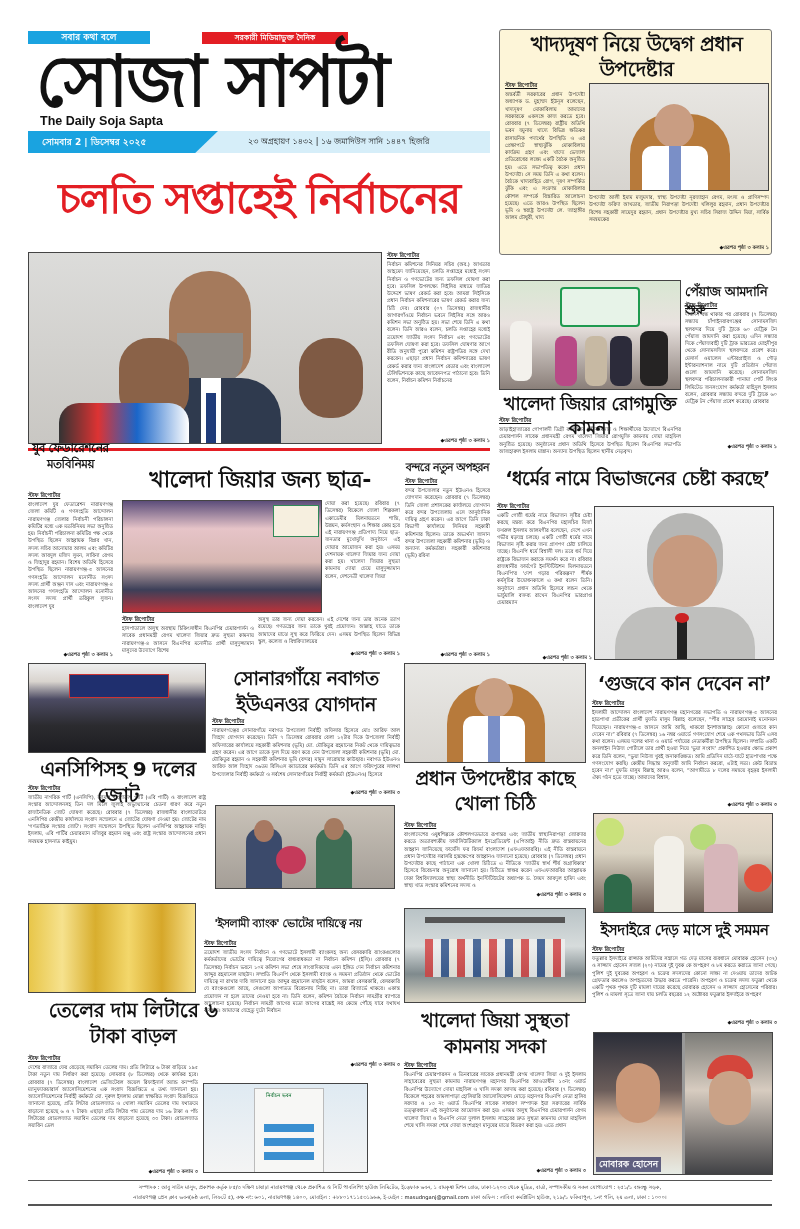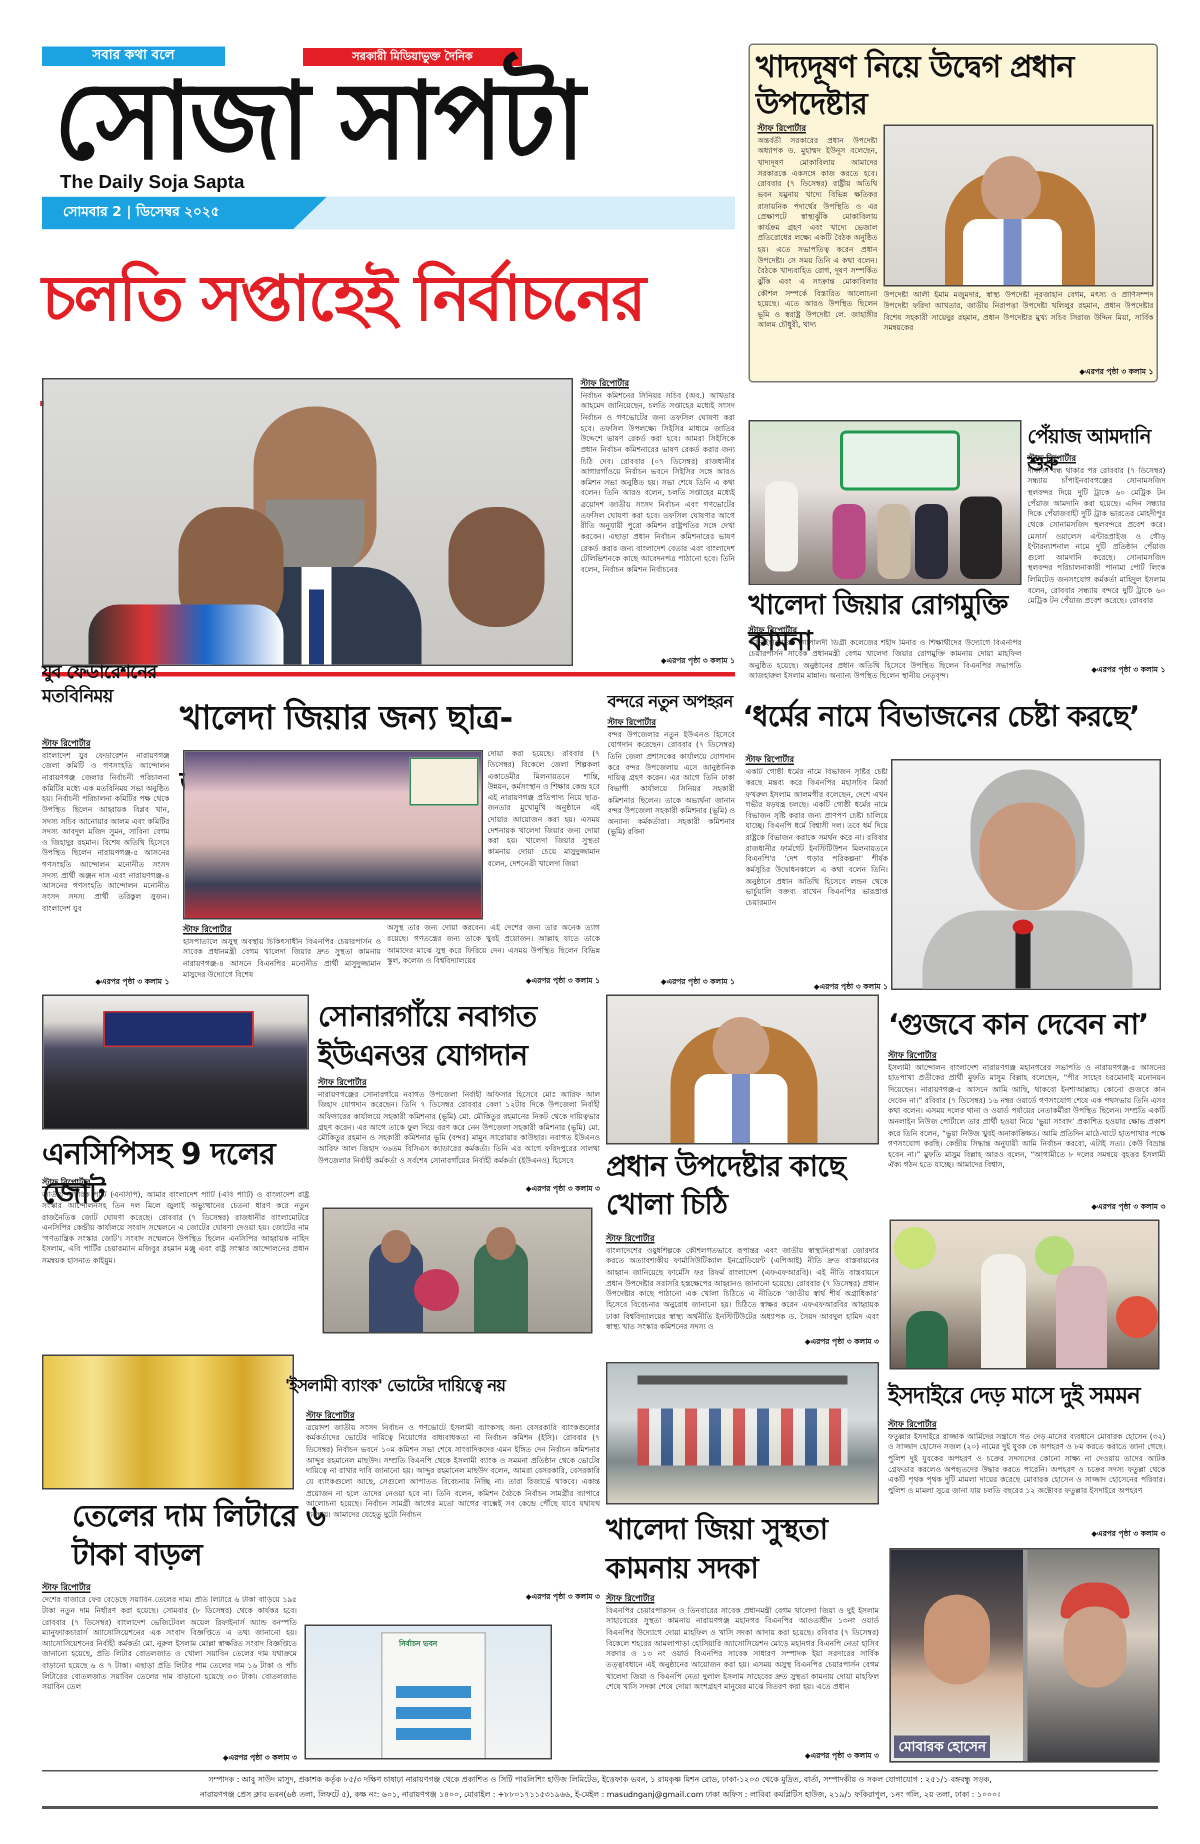--- a/index.html
+++ b/index.html
@@ -1,35 +1,36 @@
 <!DOCTYPE html>
 <html><head>
 <meta charset="utf-8">
 <style>
   * { box-sizing: border-box; margin: 0; padding: 0; }
   body { width: 800px; height: 1229px; background: #ffffff; font-family: "DejaVu Sans", sans-serif; position: relative; overflow: hidden; color: #111; }
   .abs { position: absolute; }
-  .hl { font-family: "DejaVu Sans", sans-serif; font-weight: bold; color: #111; line-height: 1.1; text-align: left; letter-spacing: -0.5px; }
+  .hl { font-family: "DejaVu Sans", sans-serif; font-weight: bold; color: #111; line-height: 1.1; text-align: center; letter-spacing: -0.5px; }
   .byline { font-size: 5.5px; font-weight: bold; text-decoration: underline; color: #111; display: block; margin-bottom: 1px; }
   .body-txt { font-size: 5px; line-height: 1.45; color: #222; text-align: justify; overflow: hidden; }
   .jump { font-size: 5px; font-weight: bold; text-align: right; color: #111; }
   .photo { border: 1px solid #444; overflow: hidden; }
   .rule-red { background: #e31e24; height: 3px; }
 </style>
 </head>
 <body>
 
 <div class="abs" style="left:28px;top:28px;width:462px;height:125px;">
   <div class="abs" style="left:0;top:3px;width:122px;height:13px;background:#1aa3e0;color:#fff;font-size:9px;font-weight:bold;text-align:center;line-height:13px;">সবার কথা বলে</div>
   <div class="abs" style="left:174px;top:4px;width:146px;height:12px;background:#e31e24;color:#fff;font-size:7.5px;font-weight:bold;text-align:center;line-height:12px;">সরকারী মিডিয়াভুক্ত দৈনিক</div>
   <div class="abs" style="left:8px;top:14px;width:450px;height:80px;font-size:68px;font-weight:bold;line-height:80px;color:#111;letter-spacing:-2px;transform:scaleY(1.05);">সোজা সাপটা</div>
   <div class="abs" style="left:12px;top:86px;font-family:'Liberation Sans',sans-serif;font-weight:bold;font-size:12.5px;color:#111;">The Daily Soja Sapta</div>
   <div class="abs" style="left:0;top:103px;width:462px;height:22px;background:#d6eef9;">
     <div class="abs" style="left:0;top:0;width:190px;height:22px;background:#1aa3e0;clip-path:polygon(0 0,100% 0,88% 100%,0 100%);"></div>
     <div class="abs" style="left:14px;top:0;line-height:22px;color:#fff;font-size:9px;font-weight:bold;">সোমবার 2 | ডিসেম্বর ২০২৫</div>
+    <div class="abs" style="left:220px;top:0;line-height:22px;color:#111;font-size:8px;">২৩ অগ্রহায়ণ ১৪৩২ | ১৬ জমাদিউস সানি ১৪৪৭ হিজরি</div>
   </div>
 </div>
 
 <div class="abs" style="left:499px;top:29px;width:273px;height:226px;background:#fdf5d8;border:1px solid #777;border-radius:3px;">
   <div class="hl abs" style="left:4px;top:2px;width:265px;font-size:20px;line-height:25px;">খাদ্যদূষণ নিয়ে উদ্বেগ প্রধান উপদেষ্টার</div>
   <div class="abs" style="left:5px;top:52px;width:80px;height:170px;">
     <span class="byline">স্টাফ রিপোর্টার</span>
     <div class="body-txt" style="height:160px;">অন্তর্বর্তী সরকারের প্রধান উপদেষ্টা অধ্যাপক ড. মুহাম্মদ ইউনূস বলেছেন, খাদ্যদূষণ মোকাবিলায় আমাদের সরকারকে একসঙ্গে কাজ করতে হবে। রোববার (৭ ডিসেম্বর) রাষ্ট্রীয় অতিথি ভবন যমুনায় খাদ্যে বিভিন্ন ক্ষতিকর রাসায়নিক পদার্থের উপস্থিতি ও এর প্রেক্ষাপটে স্বাস্থ্যঝুঁকি মোকাবিলায় কার্যক্রম গ্রহণ এবং খাদ্যে ভেজাল প্রতিরোধের লক্ষ্যে একটি বৈঠক অনুষ্ঠিত হয়। এতে সভাপতিত্ব করেন প্রধান উপদেষ্টা। সে সময় তিনি এ কথা বলেন। বৈঠকে খাদ্যবাহিত রোগ, দূষণ সম্পর্কিত ঝুঁকি এবং এ সংক্রান্ত মোকাবিলার কৌশল সম্পর্কে বিস্তারিত আলোচনা হয়েছে। এতে আরও উপস্থিত ছিলেন ভূমি ও স্বরাষ্ট্র উপদেষ্টা লে. জাহাঙ্গীর আলম চৌধুরী, খাদ্য</div>
   </div>
   <div class="abs photo" style="left:89px;top:53px;width:180px;height:108px;background:linear-gradient(180deg,#e8e6e2,#d7d4cf);">
@@ -215,21 +216,21 @@
 
 <div class="abs hl" style="left:592px;top:916px;width:185px;font-size:15px;line-height:28px;">ইসদাইরে দেড় মাসে দুই সমমন</div>
 <div class="abs" style="left:592px;top:946px;width:185px;height:80px;">
   <span class="byline">স্টাফ রিপোর্টার</span>
   <div class="body-txt" style="height:64px;">ফতুল্লার ইসদাইরে রাজ্জাক আর্মিদের সন্ত্রাসে গত দেড় মাসের ব্যবধানে মোবারক হোসেন (৩২) ও সাজ্জাদ হোসেন সজল (২০) নামের দুই যুবক কে অপহরণ ও ৮ম করতে করাতে জানা গেছে। পুলিশ দুই যুবকের অপহরণ ও চক্রের সদস্যদের কোনো সাক্ষ্য না দেওয়ায় তাদের আটক গ্রেফতার করলেও অপহৃতদের উদ্ধার করতে পারেনি। অপহরণ ও চক্রের সদস্য ফতুল্লা থেকে একটি পৃথক পৃথক দুটি মামলা দায়ের করেছে মোবারক হোসেন ও সাজ্জাদ হোসেনের পরিবার। পুলিশ ও মামলা সূত্রে জানা যায় চলতি বছরের ১২ অক্টোবর ফতুল্লার ইসদাইরে অপহরণ</div>
   <div class="jump">◆এরপর পৃষ্ঠা ৩ কলাম ৩</div>
 </div>
 <div class="abs photo" style="left:593px;top:1032px;width:180px;height:143px;background:#999;">
   <div class="abs" style="left:0;top:0;width:88px;height:143px;background:linear-gradient(180deg,#2a2d38 0%,#6b5d5a 40%,#d3b39b 60%,#e8eee8 100%);">
     <div class="abs" style="left:22px;top:30px;width:44px;height:60px;border-radius:22px;background:#c99778;"></div>
-    <div class="abs" style="left:2px;top:124px;font-size:9px;font-weight:bold;color:#fff;background:rgba(40,40,90,.7);padding:0 3px;font-family:Liberation Serif, serif;">মোবারক হোসেন</div>
+    <div class="abs" style="left:2px;top:124px;font-size:9px;font-weight:bold;color:#fff;background:rgba(40,40,90,.7);padding:0 3px;">মোবারক হোসেন</div>
   </div>
   <div class="abs" style="left:91px;top:0;width:89px;height:143px;background:linear-gradient(180deg,#7c7c78 0%,#d7ccc0 40%,#3d3e42 100%);">
     <div class="abs" style="left:22px;top:22px;width:46px;height:24px;border-radius:23px 23px 4px 4px;background:#d4463c;"></div>
     <div class="abs" style="left:24px;top:38px;width:42px;height:54px;border-radius:20px;background:#caa287;"></div>
   </div>
 </div>
 
 <div class="abs" style="left:28px;top:1180px;width:744px;height:1px;background:#555;"></div>
 <div class="abs" style="left:28px;top:1182px;width:744px;height:22px;font-size:5.2px;line-height:10px;text-align:center;color:#111;">
   <div>সম্পাদক : আবু সাউদ মাসুদ, প্রকাশক কর্তৃক ৮৫/৩ দক্ষিণ চাষাঢ়া নারায়ণগঞ্জ থেকে প্রকাশিত ও সিটি পাবলিশিং হাউজ লিমিটেড, ইত্তেফাক ভবন, ১ রামকৃষ্ণ মিশন রোড, ঢাকা-১২০৩ থেকে মুদ্রিত, বার্তা, সম্পাদকীয় ও সকল যোগাযোগ : ২৫১/১ বঙ্গবন্ধু সড়ক,</div>

